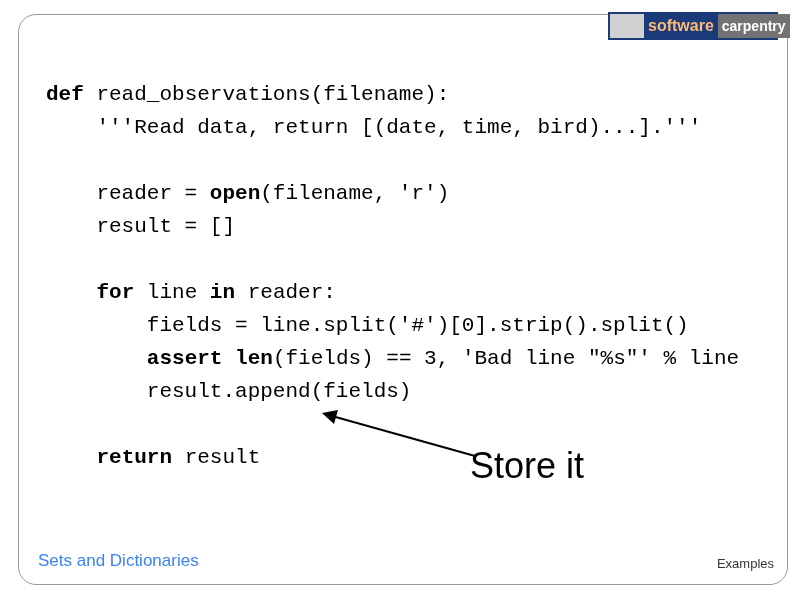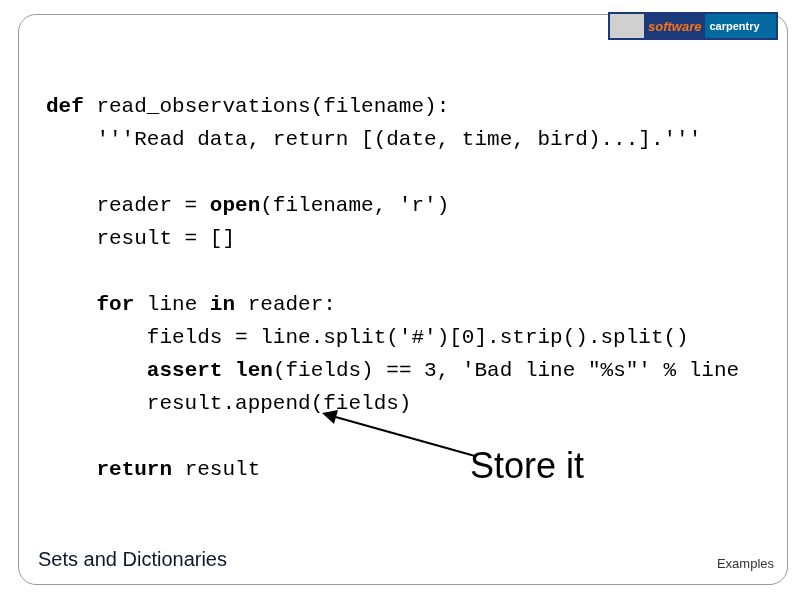--- a/index.html
+++ b/index.html
@@ -38,49 +38,47 @@
     align-items: center;
     justify-content: flex-end;
     font-size: 6px;
     color: #555;
     padding-right: 2px;
     line-height: 1;
   }
   .logo-mid {
     flex: 0 0 auto;
     background: #1a3a7a;
-    color: #f97316;
+    color: #fdba74;
     font-weight: bold;
-    font-size: 13px;
+    font-size: 16px;
     display: flex;
     align-items: center;
     padding: 0 4px;
-    font-style: italic;
   }
   .logo-right {
     flex: 1 1 auto;
-    background: #0369a1;
+    background: #737373;
     color: #fff;
     font-weight: bold;
-    font-size: 11px;
+    font-size: 14px;
     display: flex;
     align-items: center;
     padding: 12px 4px;
   }
   .code-area {
     position: absolute;
     left: 46px;
     top: 78px;
     right: 6px;
     font-family: "Courier New", Courier, monospace;
     font-size: 21px;
     line-height: 33px;
     color: #000;
     white-space: pre;
-    margin-top: 12px;
   }
   .code-area b { font-weight: bold; }
   .annotation {
     position: absolute;
     left: 470px;
     top: 445px;
     font-family: Arial, Helvetica, sans-serif;
     font-size: 36px;
     color: #000;
   }
@@ -89,22 +87,22 @@
     left: 320px;
     top: 408px;
     width: 170px;
     height: 55px;
     pointer-events: none;
   }
   .footer-left {
     position: absolute;
     left: 38px;
     bottom: 24px;
-    font-size: 20px;
-    color: #0f172a;
+    font-size: 17px;
+    color: #3b82f6;
   }
   .footer-right {
     position: absolute;
     right: 20px;
     bottom: 24px;
     font-size: 13px;
     color: #333;
   }
 </style>
 </head>

